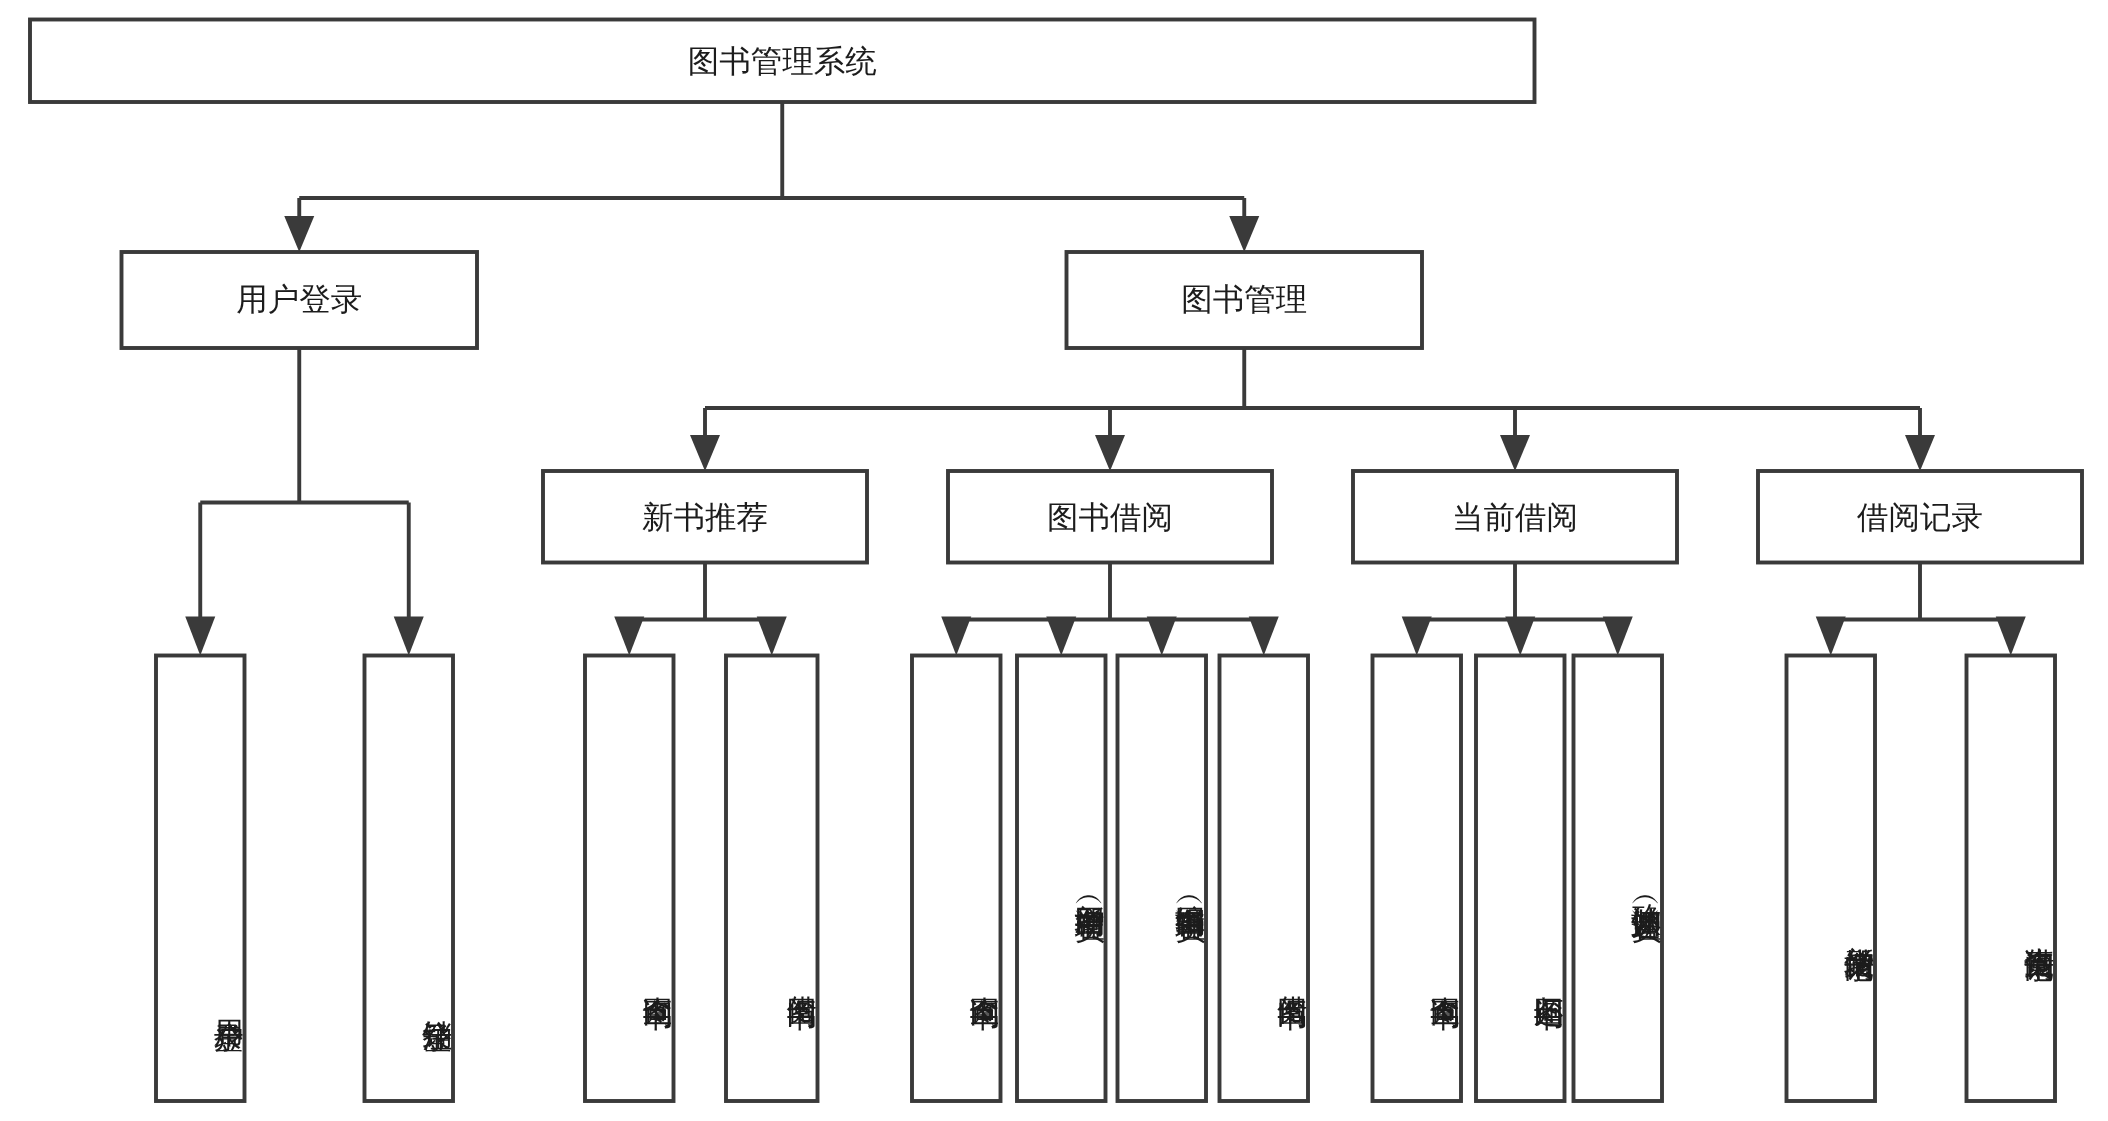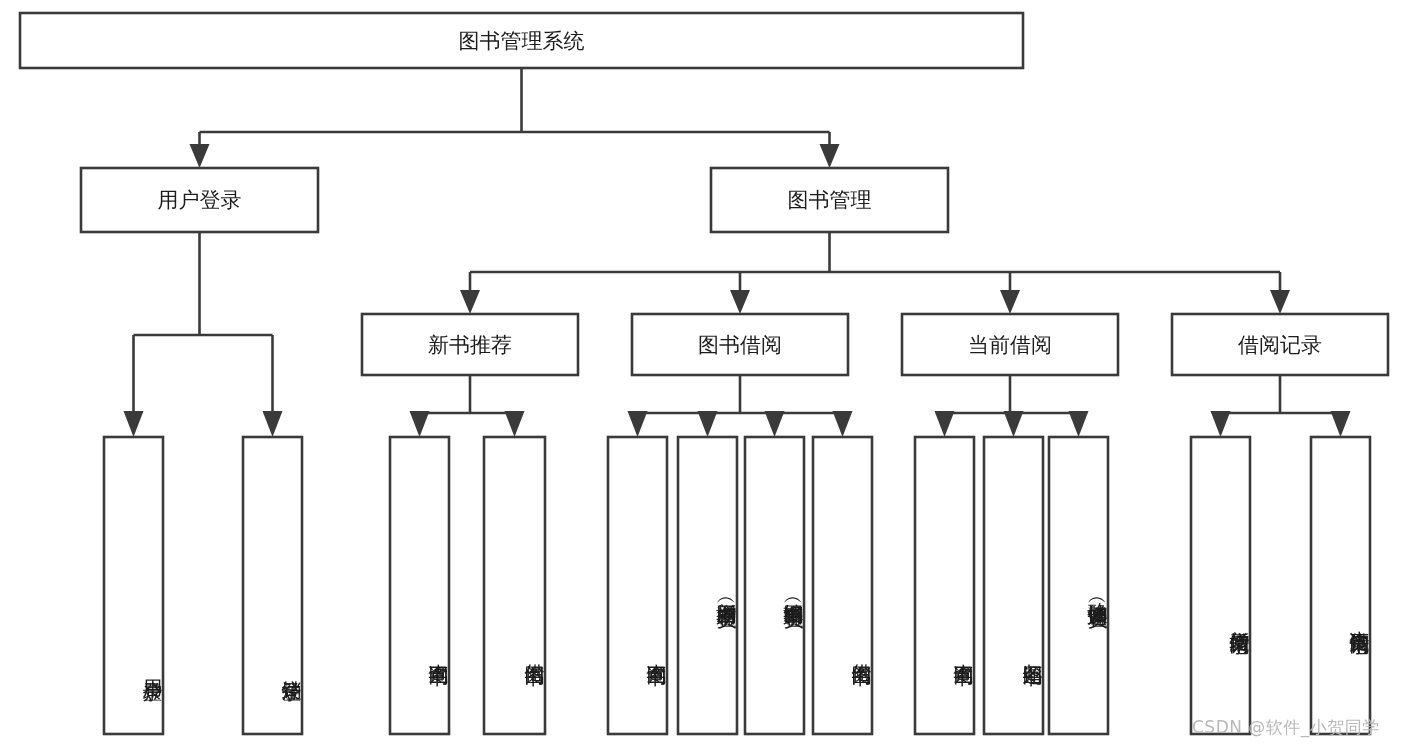--- a/index.html
+++ b/index.html
@@ -174,15 +174,14 @@
   <div class="leaf-label" style="left:608px; top:437px; width:59px; height:297px; padding-top:64px;">查询图书</div>
   <div class="leaf-label" style="left:678px; top:437px; width:59px; height:297px; padding-top:6px;">新增图书（管理员）</div>
   <div class="leaf-label" style="left:745px; top:437px; width:59px; height:297px; padding-top:6px;">编辑图书（管理员）</div>
   <div class="leaf-label" style="left:813px; top:437px; width:59px; height:297px; padding-top:64px;">借阅图书</div>
   <div class="leaf-label" style="left:915px; top:437px; width:59px; height:297px; padding-top:64px;">查询图书</div>
   <div class="leaf-label" style="left:984px; top:437px; width:59px; height:297px; padding-top:64px;">归还图书</div>
   <div class="leaf-label" style="left:1049px; top:437px; width:59px; height:297px; padding-top:6px;">确认归还（管理员）</div>
   <div class="leaf-label" style="left:1191px; top:437px; width:59px; height:297px; padding-top:32px;">新增借阅记录</div>
   <div class="leaf-label" style="left:1311px; top:437px; width:59px; height:297px; padding-top:32px;">查询借阅记录</div>
 
-  <div class="watermark" style="left:1192px; top:716px;">CSDN @软件_小贺同学</div>
 
 </div>
 
 </body></html>

